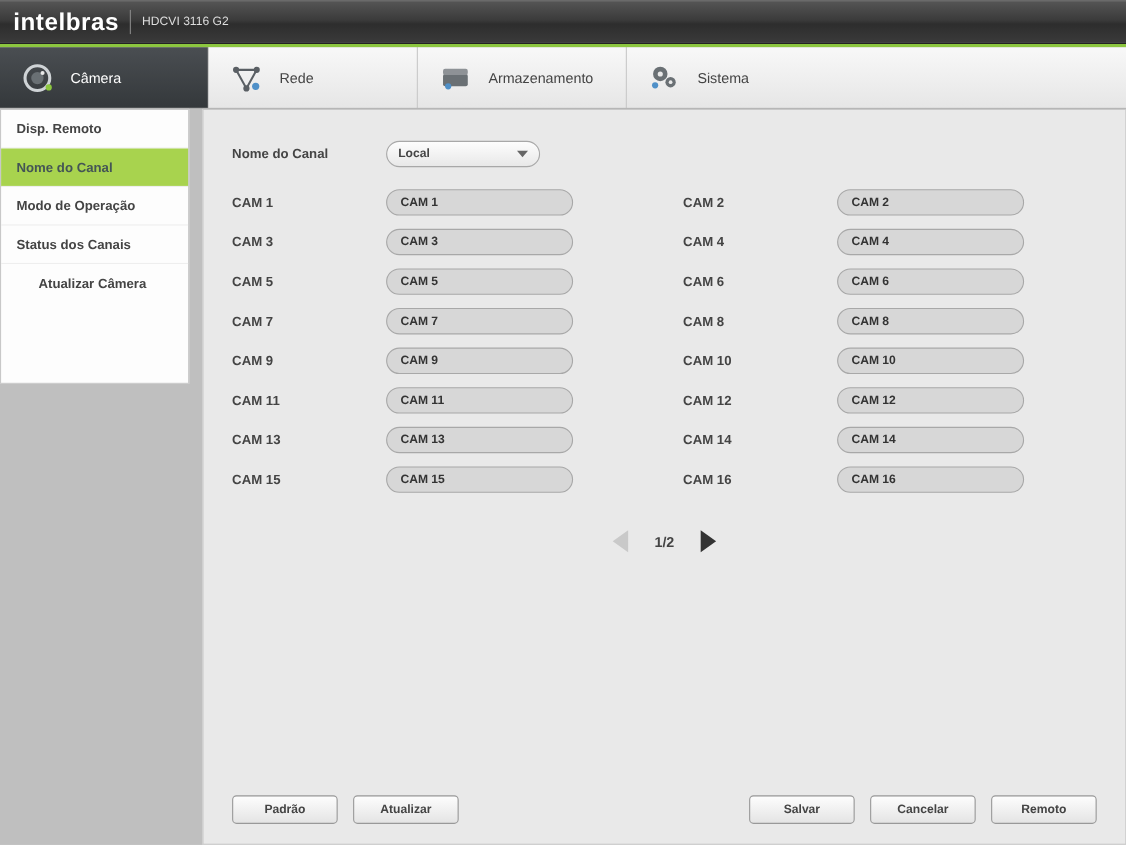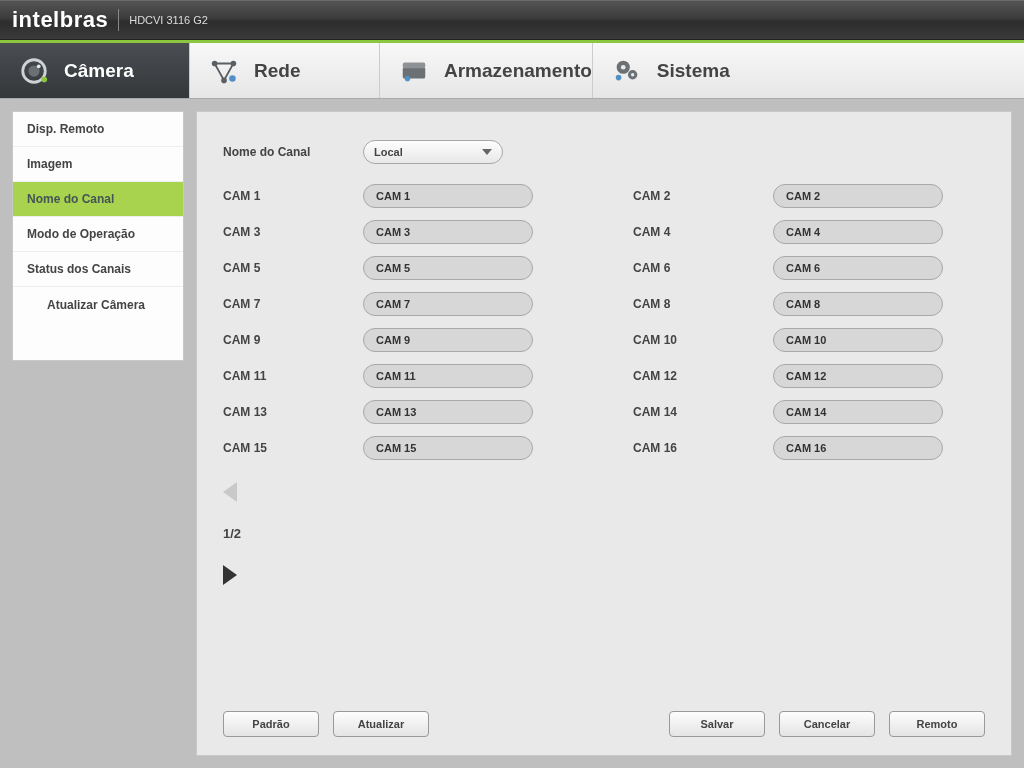--- a/index.html
+++ b/index.html
@@ -41,29 +41,29 @@
     gap:14px;
     background: linear-gradient(to bottom,#f8f8f8,#e6e6e6);
     border-right:1px solid #ccc;
     cursor:pointer;
   }
   .topnav .tab:last-child{border-right:none;flex:1;}
   .topnav .tab.active {
     background: linear-gradient(to bottom,#4a4e52,#34383b);
     color:#fff;
   }
-  .topnav .tab .lbl { font-size:19px; font-weight:bold; color:#444;}
+  .topnav .tab .lbl { font-size:13px; font-weight:normal; color:#444;}
   .topnav .tab.active .lbl{color:#fff;}
   .topnav .icon { width:32px;height:32px; display:flex;align-items:center;justify-content:center;}
 
   
   .body {
     display:flex;
     height: calc(100% - 40px - 3px - 56px);
-    padding:12px;
+    padding:0;
     gap:12px;
     background:#bfbfbf;
   }
   .sidebar {
     width:172px;
     background:#fdfdfd;
     border:1px solid #c8c8c8;
     height: 250px;
   }
   .sidebar .item{
@@ -99,21 +99,21 @@
   .grid-row{display:flex;align-items:center;height:36px;}
   .col-label{width:140px;font-size:12px;font-weight:bold;color:#444;}
   .gap{width:100px;}
   .txt{
     width:170px;height:24px;border:1px solid #a8a8a8;border-radius:12px;
     background:#d7d7d7;
     padding:0 12px;font-size:11px;color:#333;font-weight:bold;
     display:flex;align-items:center;
   }
 
-  .pager{ margin-top:16px; display:flex; justify-content:center; gap:24px;flex-direction:column;}
+  .pager{ margin-top:28px; display:flex; align-items:center; justify-content:center; gap:24px;}
   .arrow{ width:0;height:0; cursor:pointer;}
   .arrow.left{border-top:10px solid transparent;border-bottom:10px solid transparent;border-right:14px solid #c9c9c9;}
   .arrow.right{border-top:10px solid transparent;border-bottom:10px solid transparent;border-left:14px solid #333;}
   .page-ind{font-size:13px;font-weight:bold;color:#444;}
 
   .footer-btns{ position:absolute; left:26px; right:26px; bottom:18px; display:flex; gap:14px;}
   .spacer{flex:1;}
   .btn{
     min-width:96px;height:26px;border:1px solid #999;border-radius:4px;
     background:linear-gradient(to bottom,#fdfdfd,#e4e4e4);
@@ -182,23 +182,20 @@
     <span class="lbl">Sistema</span>
   </div>
 </div>
 
 <div class="body">
 
   <div class="sidebar">
     <div class="item">
         <span>Disp. Remoto</span>
       </div>
-    <div class="item">
-        <span>Imagem</span>
-      </div>
     <div class="item active">
         <span>Nome do Canal</span>
       </div>
     <div class="item">
         <span>Modo de Operação</span>
       </div>
     <div class="item">
         <span>Status dos Canais</span>
       </div>
     <div class="item">

